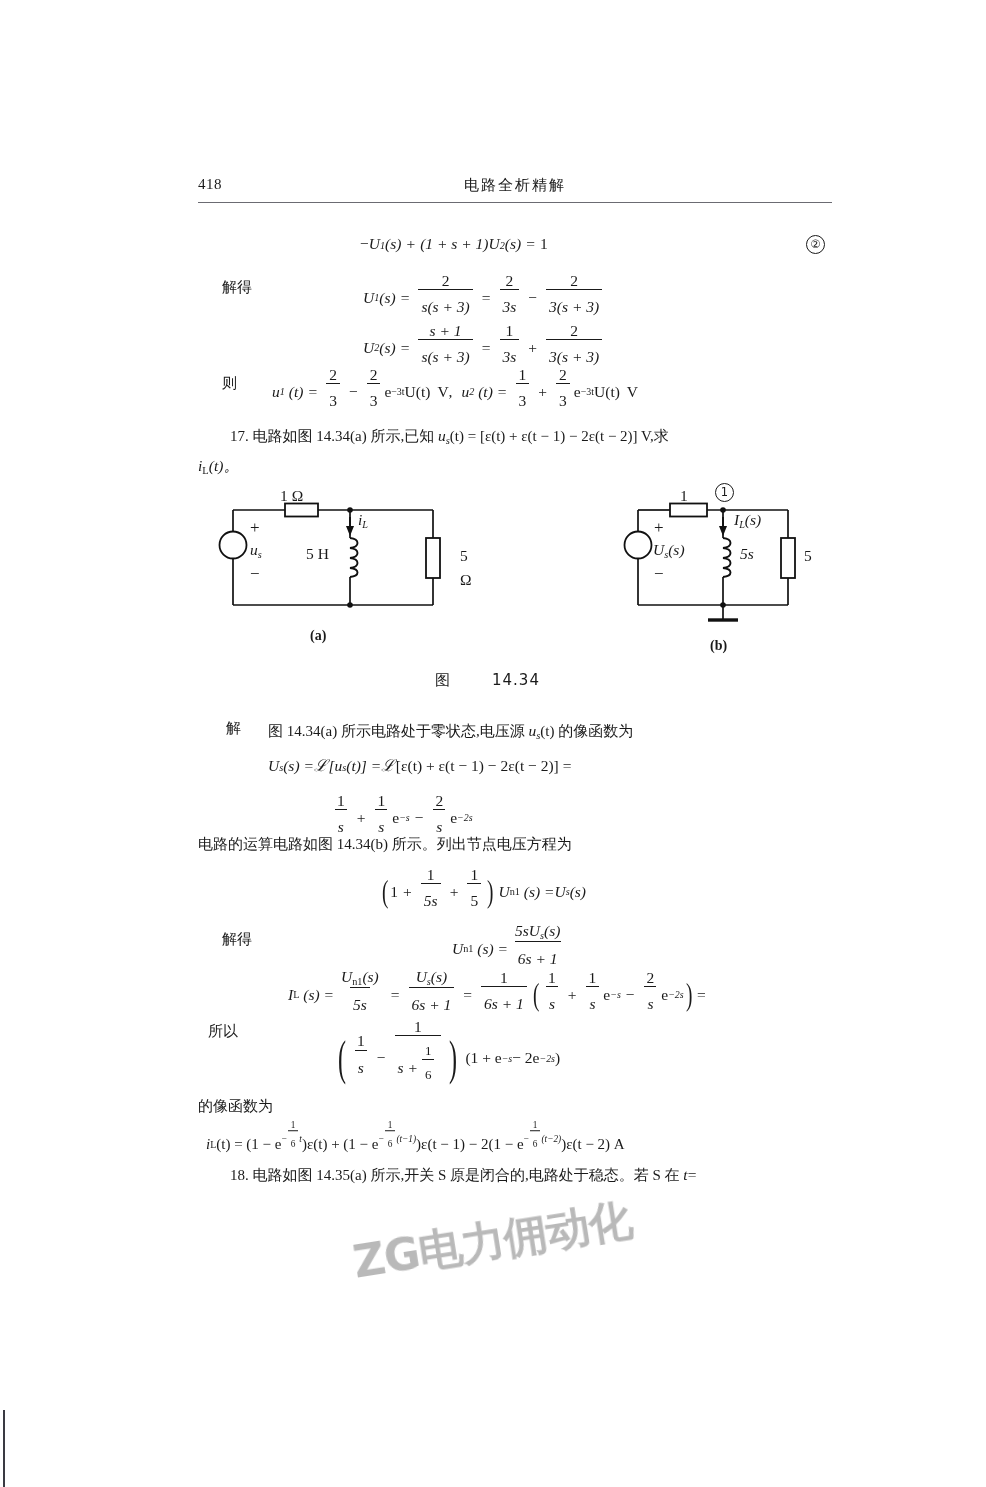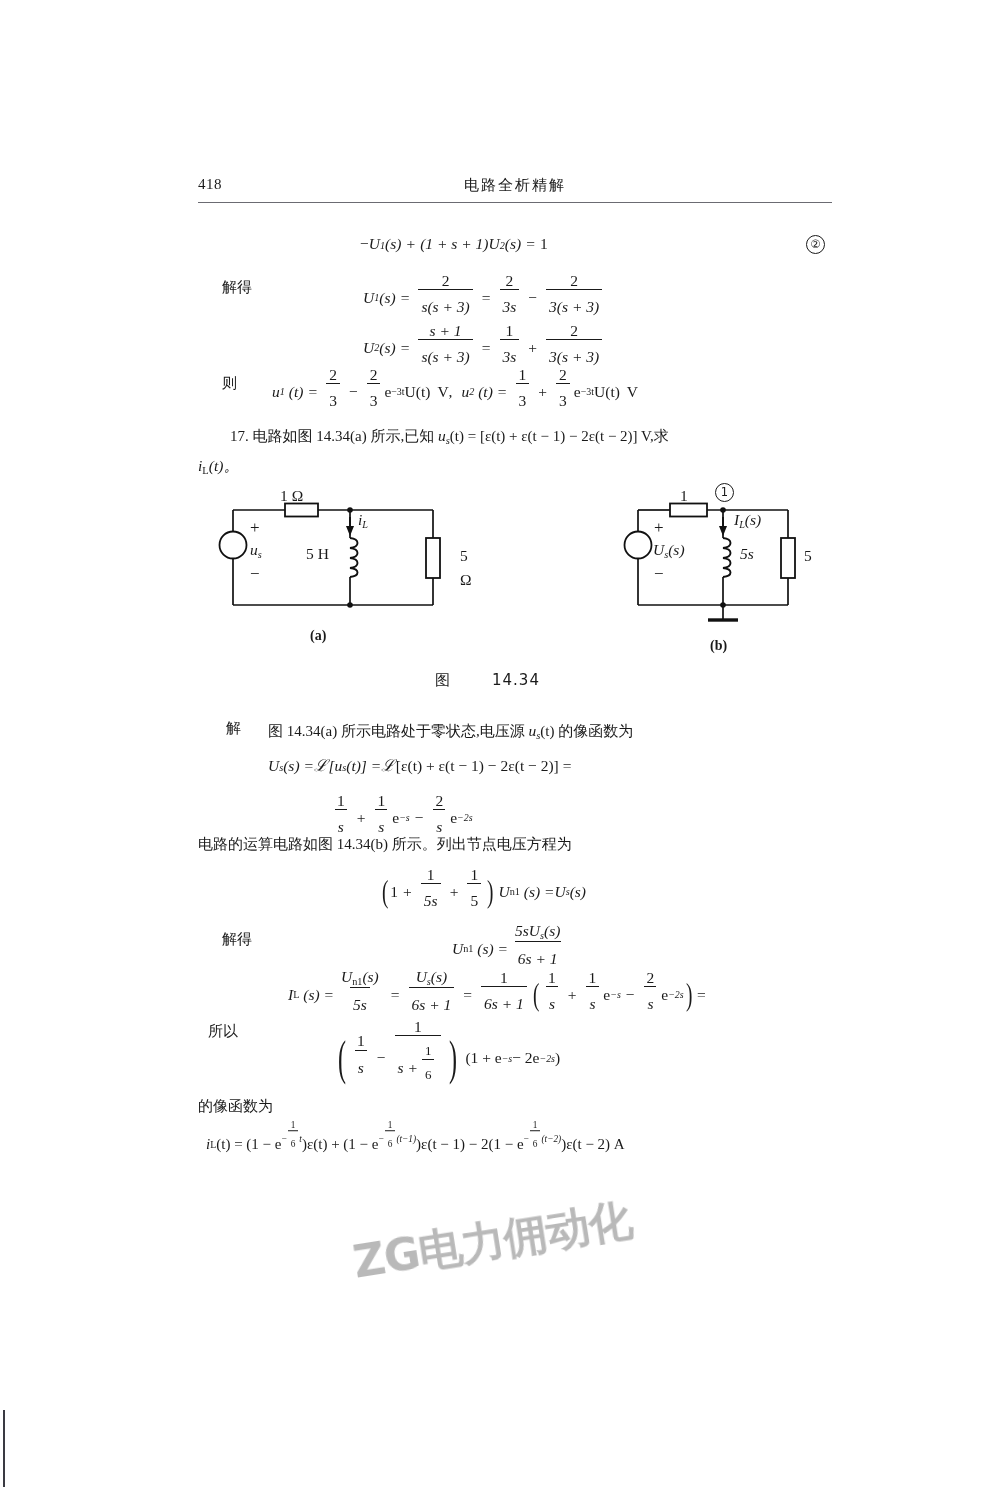--- a/index.html
+++ b/index.html
@@ -493,16 +493,19 @@
         <span class="frac" style="margin:0 1px">
             <span class="num">1</span>
             <span class="den">6</span>
           </span>
         <span class="it">(t−2)</span>
       </span>
       <span>)ε(t − 2) A</span>
     </span>
   </div>
 
+  <div class="blk" style="left:230px; top:1163px;">
+    <span class="cn">18. 电路如图 14.35(a) 所示,开关 S 原是闭合的,电路处于稳态。若 S 在 </span><span class="it txt">t</span><span class="txt">=</span>
+  </div>
 
   <div class="watermark">ZG电力佣动化</div>
 
 </div>
 
 </body></html>

